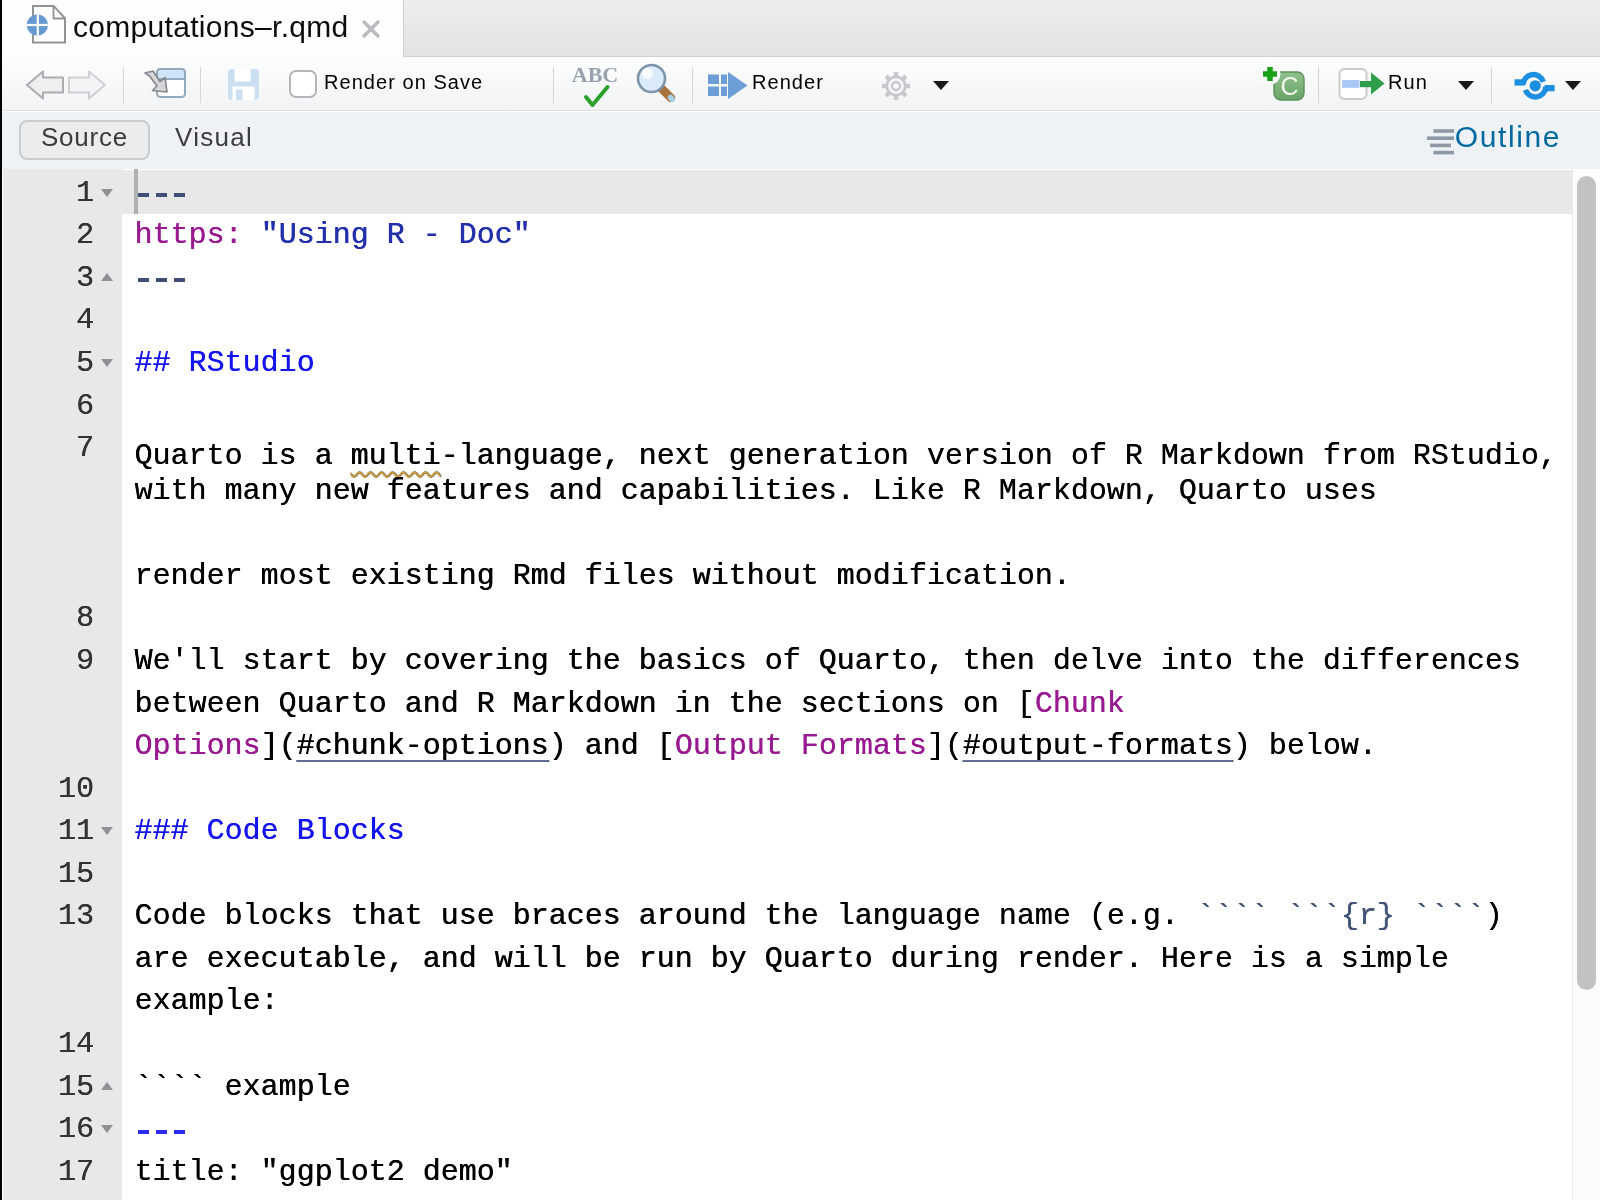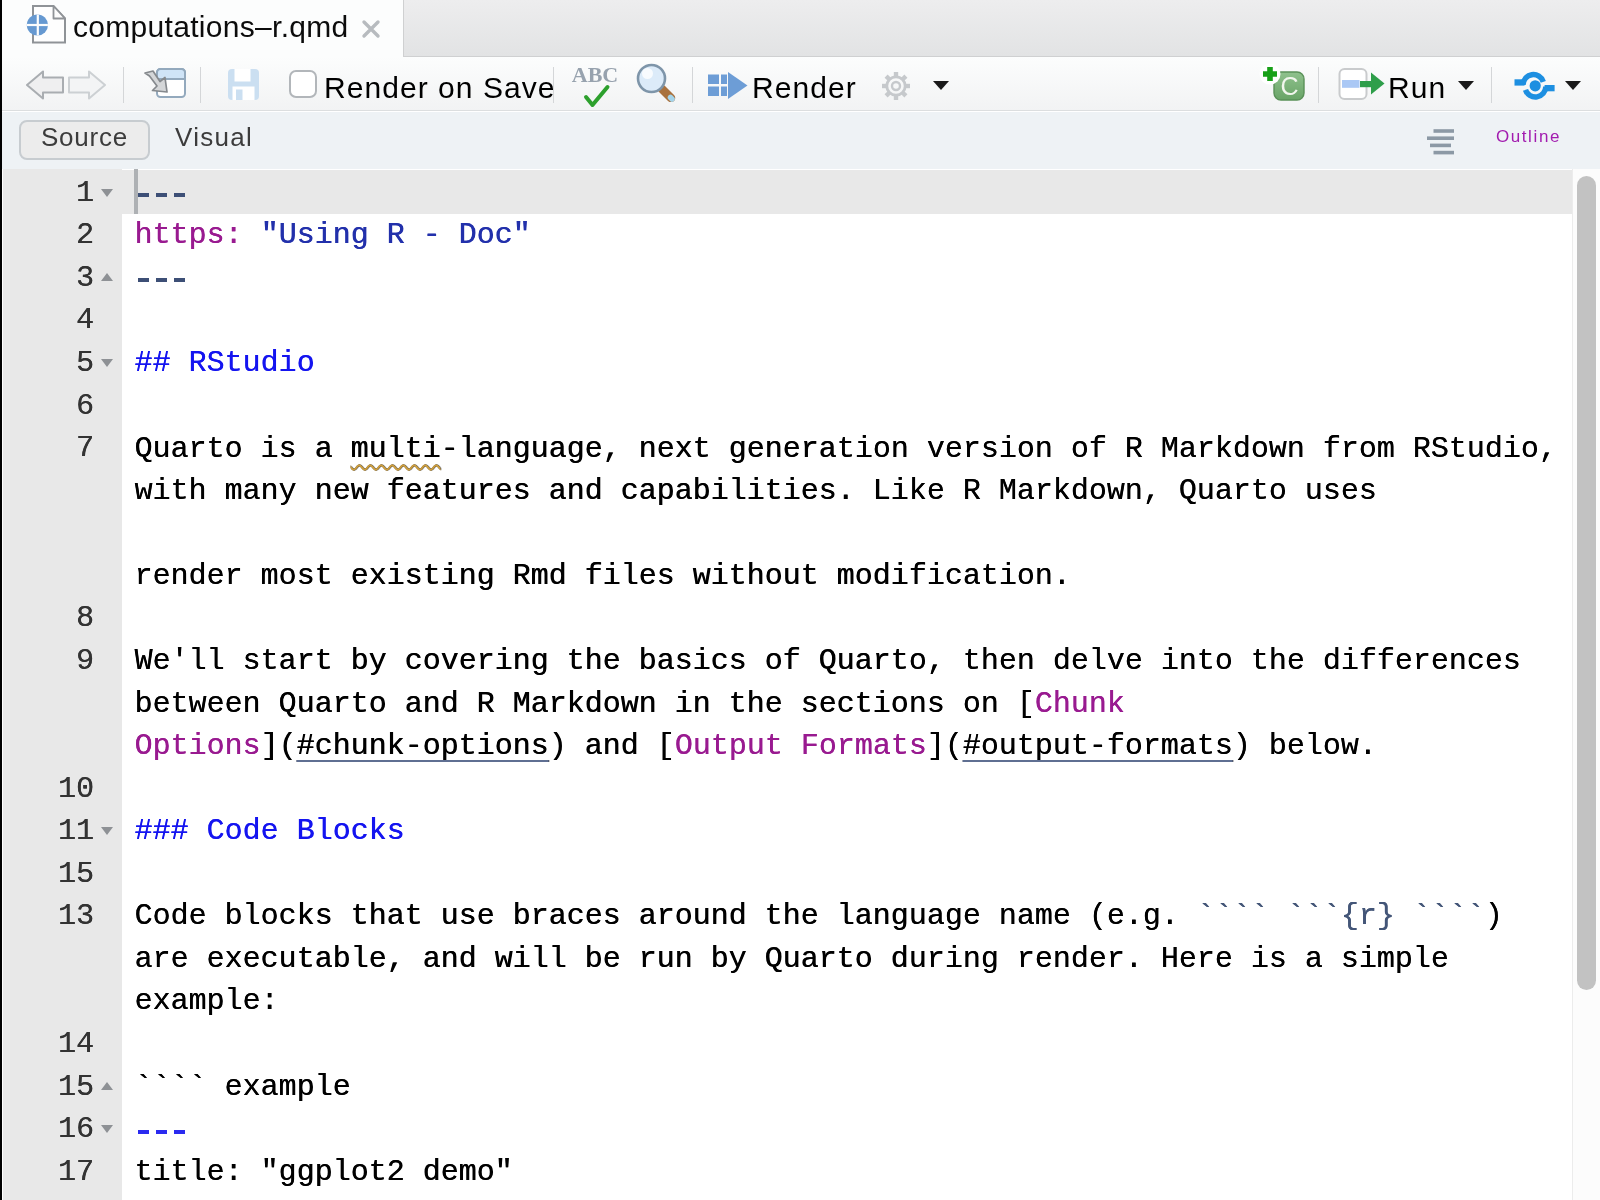--- a/index.html
+++ b/index.html
@@ -5,28 +5,28 @@
 html,body{width:1600px;height:1200px;overflow:hidden;background:#fff}
 body{font-family:"Liberation Sans",sans-serif;position:relative}
 .abs{position:absolute}
 
 #tabbar{position:absolute;left:0;top:0;width:1600px;height:57px;background:linear-gradient(#ededee,#e2e3e4);border-bottom:1px solid #cfd0d1}
 #tab{position:absolute;left:2px;top:0;width:402px;height:57px;background:#fcfdfd;border-right:1px solid #cfd0d1}
 #tabtitle{position:absolute;left:71px;top:10px;font-size:30px;color:#0c0c0c;letter-spacing:0.3px}
 
 #toolbar{position:absolute;left:2px;top:57px;width:1598px;height:54px;background:linear-gradient(#fcfdfd,#f2f3f4);border-bottom:1px solid #dcdedf}
 .sep{position:absolute;top:10px;width:1px;height:36px;background:#d4d6d8}
-.tbtext{position:absolute;font-size:30px;color:#000;letter-spacing:1.05px}
+.tbtext{position:absolute;font-size:20px;color:#000;letter-spacing:1.05px}
 .dd{position:absolute;width:0;height:0;border-left:8px solid transparent;border-right:8px solid transparent;border-top:9px solid #1a1a1a}
 
 #svbar{position:absolute;left:2px;top:112px;width:1598px;height:64px;background:#eef2f5;border-bottom:1px solid #ccd1d4}
 #srcbtn{position:absolute;left:17px;top:8px;width:131px;height:40px;background:#ececec;border:2px solid #c7ccd0;border-radius:8px}
 #srcbtn span{display:block;text-align:center;font-size:26px;color:#3c3c3c;line-height:31px;letter-spacing:0.8px}
 #visual{position:absolute;left:173px;top:8px;font-size:26px;color:#3c3c3c;line-height:34px;letter-spacing:1.3px}
-#outline{position:absolute;right:39px;top:8px;font-size:17px;color:#a21caf;line-height:34px;letter-spacing:1.6px}
+#outline{position:absolute;right:39px;top:8px;font-size:30px;color:#0369a1;line-height:34px;letter-spacing:1.6px}
 
 #editor{position:absolute;left:2px;top:169px;width:1598px;height:1031px;background:#fff}
 #gutter{position:absolute;left:1px;top:0;width:119px;height:1031px;background:#e8e8e8}
 #activeline{position:absolute;left:120px;top:1.0px;width:1451px;height:43.5px;background:#e8e8e8}
 #caret{position:absolute;left:132.2px;top:-0.5px;width:4px;height:45.5px;background:#aeb1b4}
 .code{position:absolute;left:132.5px;white-space:pre;font-family:"Liberation Mono",monospace;font-size:30.0px;line-height:42.56px;height:42.56px;color:#000;text-shadow:0.35px 0 0 currentColor}
 .ln{position:absolute;left:0;width:92px;text-align:right;font-family:"Liberation Mono",monospace;font-size:30.0px;line-height:42.56px;color:#333;text-shadow:0.35px 0 0 currentColor}
 .sl{color:#445678}.pu{color:#991a90}.nv{color:#2230ab}.bl{color:#1414f0}
 .un{text-decoration:underline;text-underline-offset:6px;text-decoration-thickness:2px;text-decoration-color:#5f6f92;text-decoration-skip-ink:none}
 .sq{text-decoration:underline wavy #cf9f3e;text-underline-offset:7px;text-decoration-thickness:1.5px;text-decoration-skip-ink:none}
@@ -179,21 +179,21 @@
 <div class="code" style="top:45.36px"><span class="pu">https:</span> <span class="nv">"Using R - Doc"</span></div>
 <div class="ln" style="top:87.92px">3</div>
 <div class="fold foldup" style="top:103.92px"></div>
 <div class="code" style="top:87.92px"><span class="dash dashsl"></span></div>
 <div class="ln" style="top:130.48px">4</div>
 <div class="ln" style="top:173.04px">5</div>
 <div class="fold folddown" style="top:190.04px"></div>
 <div class="code" style="top:173.04px"><span class="bl">## RStudio</span></div>
 <div class="ln" style="top:215.6px">6</div>
 <div class="ln" style="top:258.16px">7</div>
-<div class="code" style="top:259px">Quarto is a <span class="sq">multi</span>-language, next generation version of R Markdown from RStudio,</div>
+<div class="code" style="top:266px">Quarto is a <span class="sq">multi</span>-language, next generation version of R Markdown from RStudio,</div>
 <div class="code" style="top:300.72px">with many new features and capabilities. Like R Markdown, Quarto uses</div>
 <div class="code" style="top:385.84px">render most existing Rmd files without modification.</div>
 <div class="ln" style="top:428.4px">8</div>
 <div class="ln" style="top:470.96px">9</div>
 <div class="code" style="top:470.96px">We'll start by covering the basics of Quarto, then delve into the differences</div>
 <div class="code" style="top:513.52px">between Quarto and R Markdown in the sections on [<span class="pu">Chunk</span></div>
 <div class="code" style="top:556.08px"><span class="pu">Options</span>](<span class="un">#chunk-options</span>) and [<span class="pu">Output Formats</span>](<span class="un">#output-formats</span>) below.</div>
 <div class="ln" style="top:598.64px">10</div>
 <div class="ln" style="top:641.2px">11</div>
 <div class="fold folddown" style="top:658.2px"></div>

